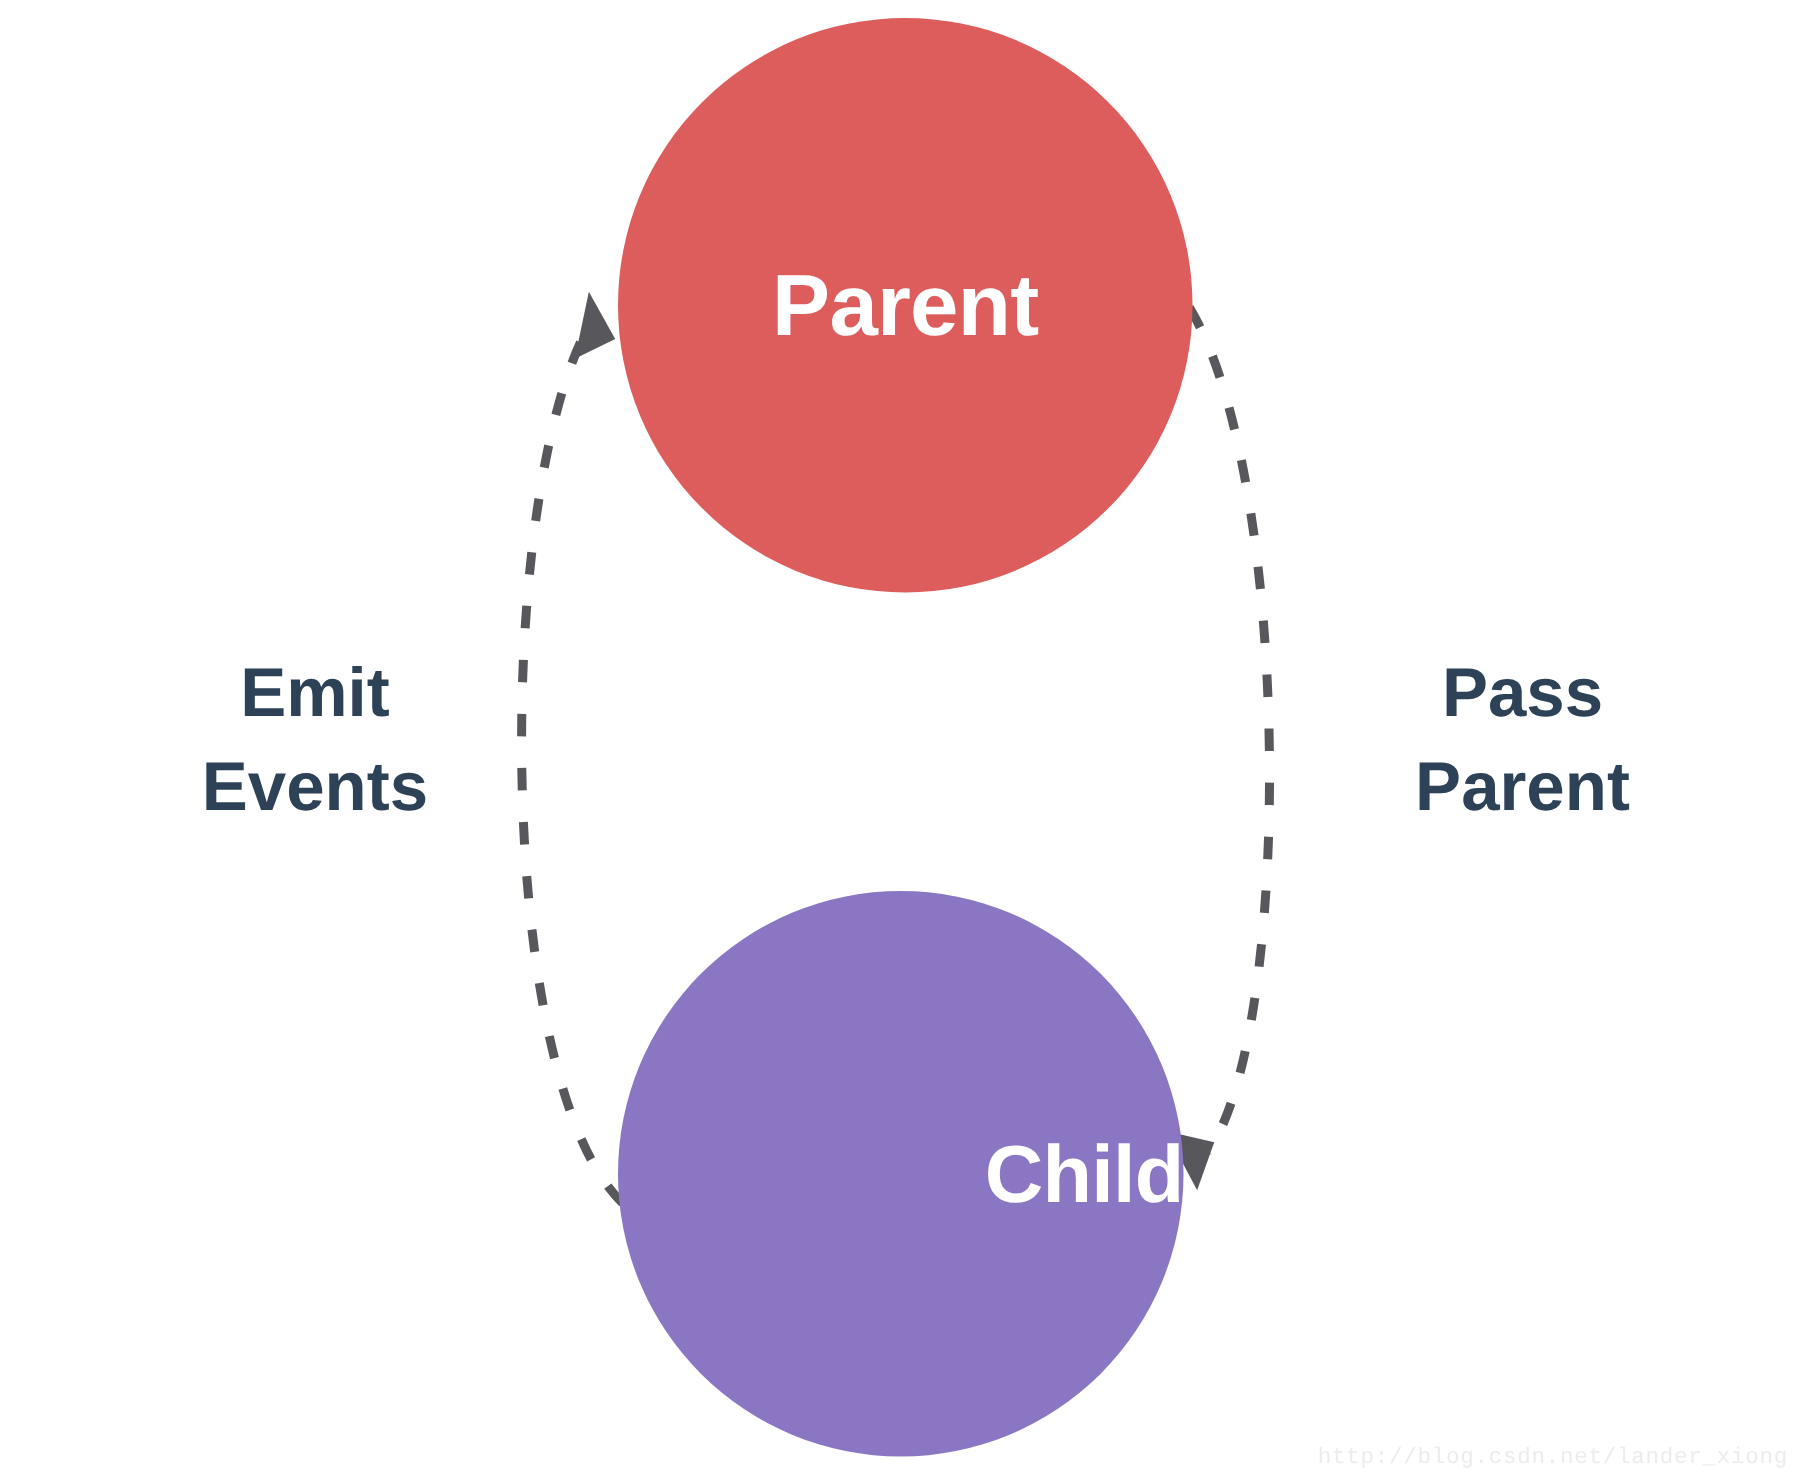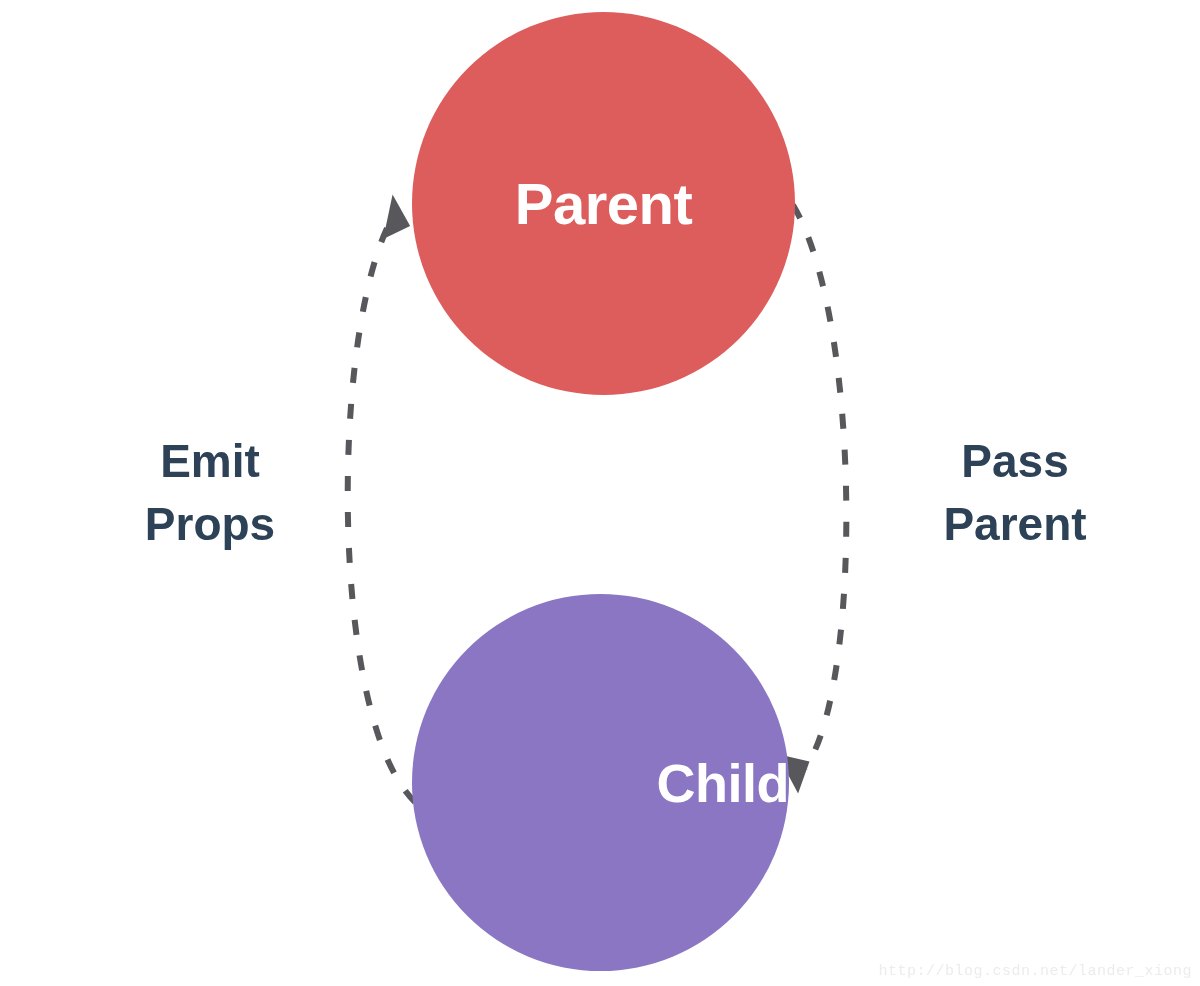--- a/index.html
+++ b/index.html
@@ -111,20 +111,20 @@
 
   <div class="node" id="node-parent">
     <span class="node-label">Parent</span>
   </div>
 
   <div class="node" id="node-child">
     <span class="node-label">Child</span>
   </div>
 
   <div class="edge-label" id="label-emit-events">Emit
-Props</div>
+Events</div>
 
   <div class="edge-label" id="label-pass-props">Pass
 Parent</div>
 
   <div id="watermark">http://blog.csdn.net/lander_xiong</div>
 
 </div>
 
 </body></html>

